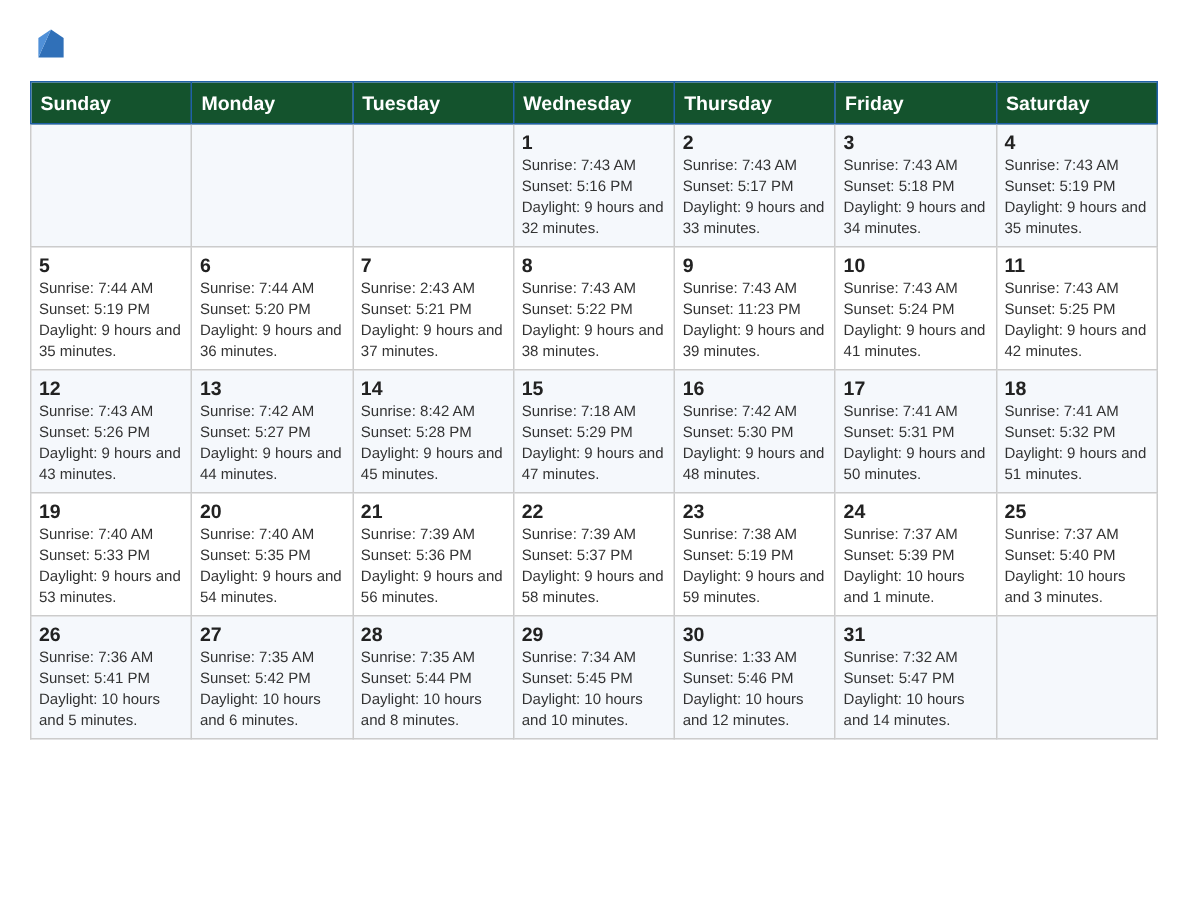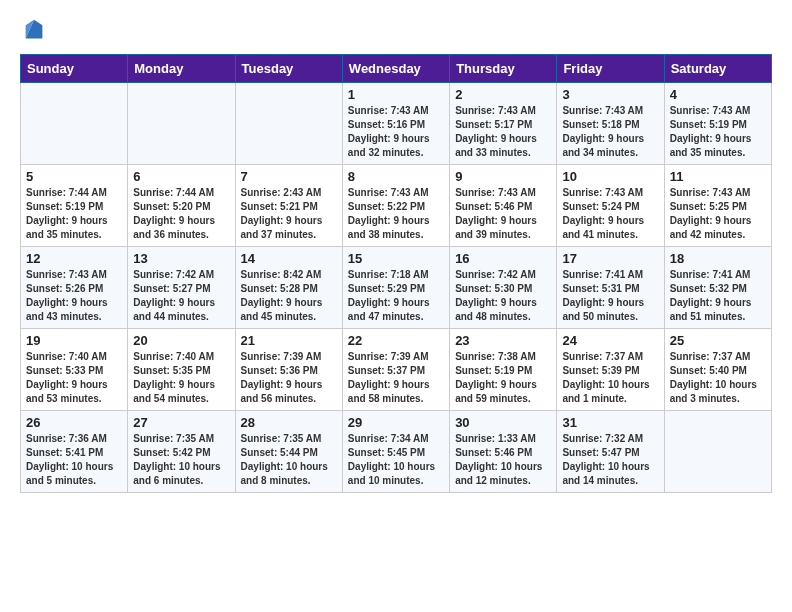--- a/index.html
+++ b/index.html
@@ -53,21 +53,21 @@
       font-size: 14px;
       color: #555;
       margin-top: 2px;
     }
     table {
       width: 100%;
       border-collapse: collapse;
       table-layout: fixed;
     }
     thead tr th {
-      background-color: #4c1d95;
+      background-color: #14532d;
       color: #fff;
       text-align: left;
       padding: 6px 6px;
       font-size: 13px;
       font-weight: bold;
       border: 1px solid #2060a8;
     }
     tbody tr td {
       border: 1px solid #ccc;
       vertical-align: top;
@@ -86,21 +86,20 @@
       font-size: 13px;
       font-weight: bold;
       color: #222;
       display: block;
       margin-bottom: 2px;
     }
     .day-detail {
       font-size: 10px;
       color: #333;
       line-height: 1.4;
-      font-weight: bold;
     }
   </style>
 </head>
 <body>
 
 <div class="header">
   <div class="logo">
     <svg class="logo-icon" viewBox="0 0 30 30" xmlns="http://www.w3.org/2000/svg">
       <polygon points="6,24 24,24 24,10 15,4" fill="#3070b8"></polygon>
       <polygon points="6,24 15,4 6,10" fill="#5090d8"></polygon>
@@ -179,21 +178,21 @@
         </td>
         <td>
           <span class="day-num">8</span>
           <div class="day-detail">Sunrise: 7:43 AM
 Sunset: 5:22 PM
 Daylight: 9 hours and 38 minutes.</div>
         </td>
         <td>
           <span class="day-num">9</span>
           <div class="day-detail">Sunrise: 7:43 AM
-Sunset: 5:46 PM
+Sunset: 11:23 PM
 Daylight: 9 hours and 39 minutes.</div>
         </td>
         <td>
           <span class="day-num">10</span>
           <div class="day-detail">Sunrise: 7:43 AM
 Sunset: 5:24 PM
 Daylight: 9 hours and 41 minutes.</div>
         </td>
         <td>
           <span class="day-num">11</span>

